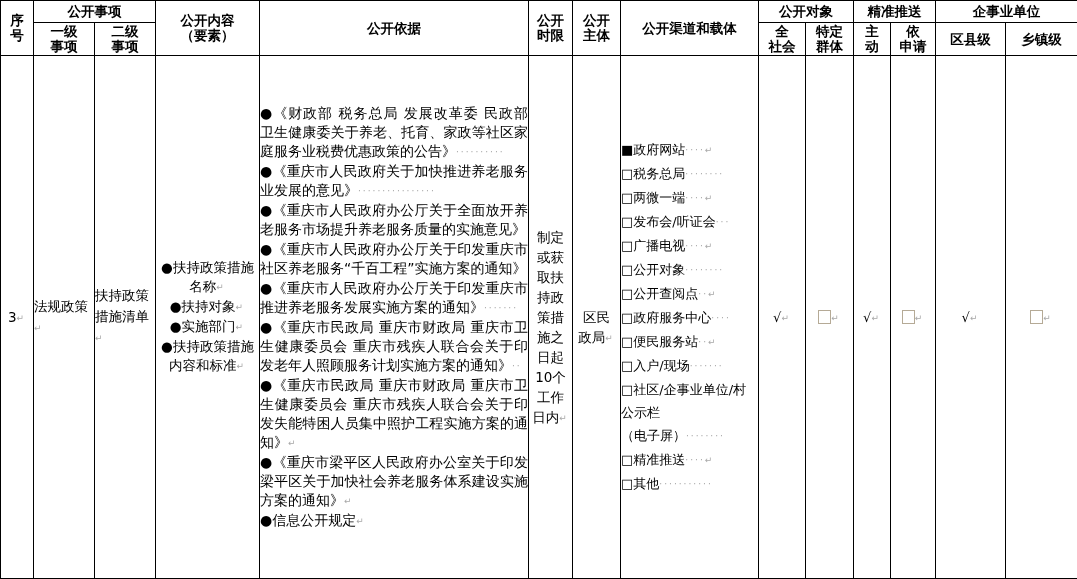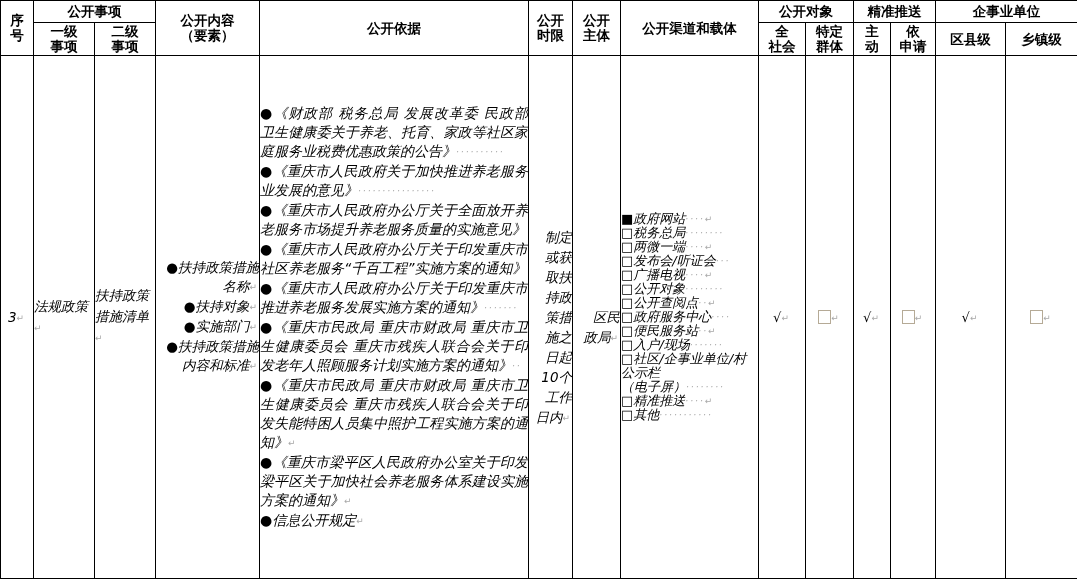--- a/index.html
+++ b/index.html
@@ -15,35 +15,35 @@
   table.grid th, table.grid td {
     border: 1px solid #000; padding: 0;
     vertical-align: middle; overflow: hidden;
   }
   thead tr.h1 { height: 22px; }
   thead tr.h2 { height: 33px; }
   th {
     font-weight: bold; font-size: 13.5px; line-height: 15px;
     text-align: center; white-space: pre-line;
   }
-  td { font-size: 13.5px; font-style: italic; }
+  td { font-size: 13.5px; }
   .seq-cell { text-align: center; }
   .matter-cell { padding: 0 6px; line-height: 21px; word-break: break-all; text-align: left; }
-  .content-cell { padding: 0 8px; text-align: right; }
+  .content-cell { padding: 0 8px; text-align: center; }
   .content-item { font-size: 13.5px; line-height: 19px; word-break: break-all; }
   .basis-cell { padding: 0 4px; text-align: left; }
   .basis-item {
     font-size: 14px; line-height: 19px;
     word-break: break-all; text-align: justify;
   }
-  .time-cell { padding: 0 0 0 6px; text-align: right; white-space: pre-line; line-height: 20px; }
-  .subject-cell { padding: 0 0 0 6px; text-align: right; white-space: pre-line; line-height: 20px; }
+  .time-cell { padding: 0 0 0 6px; text-align: center; white-space: pre-line; line-height: 20px; }
+  .subject-cell { padding: 0 0 0 6px; text-align: center; white-space: pre-line; line-height: 20px; }
   .channel-cell { padding: 0 6px; text-align: left; }
   .channel-item {
-    font-size: 13px; line-height: 14px;
+    font-size: 13px; line-height: 23px;
     white-space: pre-line; word-break: break-all;
   }
   .mark-cell { text-align: center; font-size: 13px; }
   .marks {
     color: #a8a8a8; font-size: 9px; letter-spacing: 2px;
     vertical-align: 1px;
   }
   .check-glyph { font-size: 13px; color: #000; }
   .box-glyph {
     display: inline-block; width: 11px; height: 12px;

